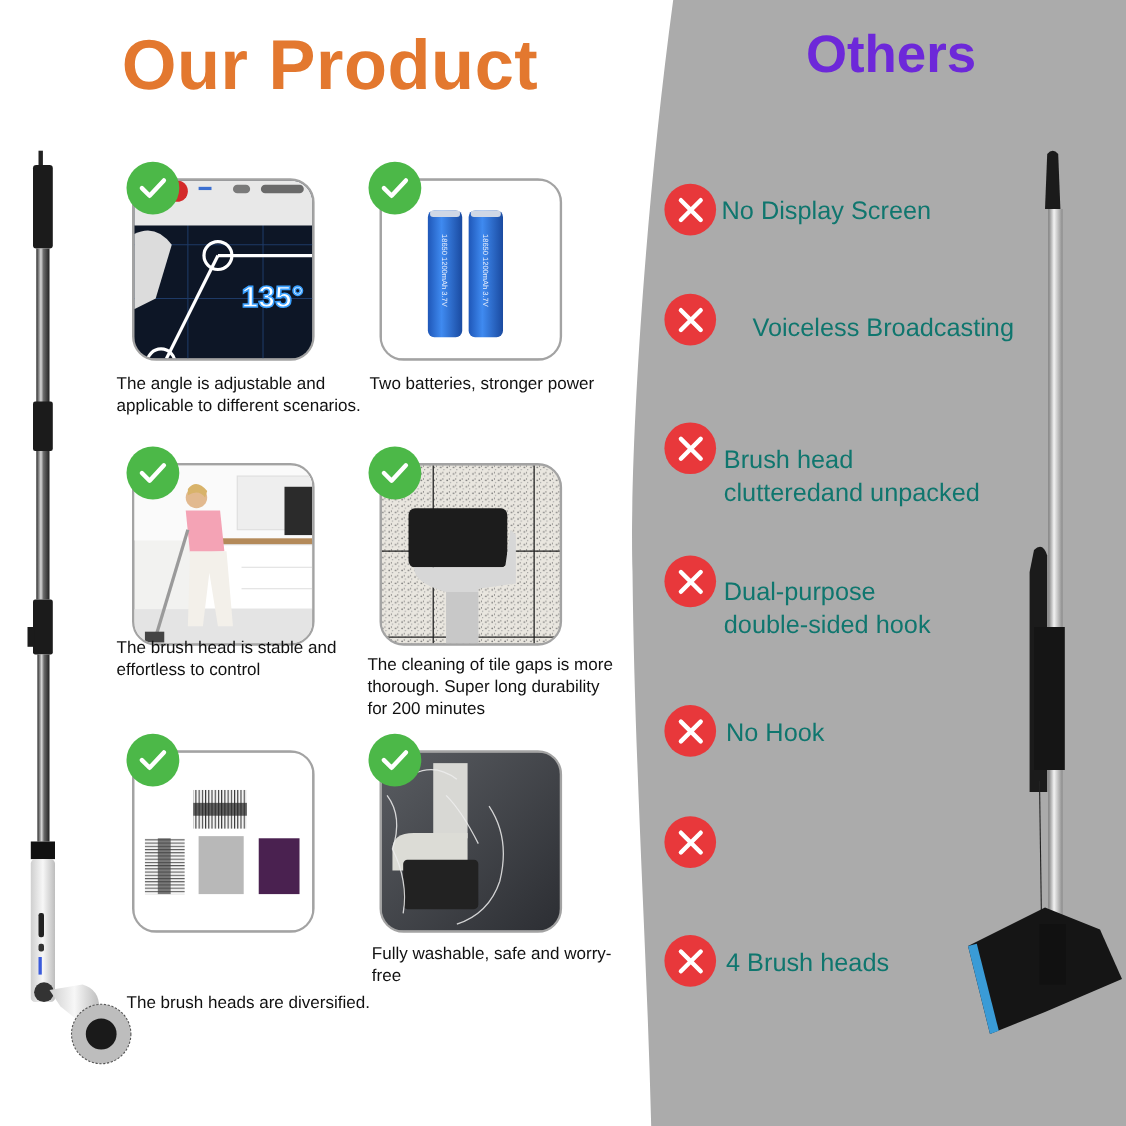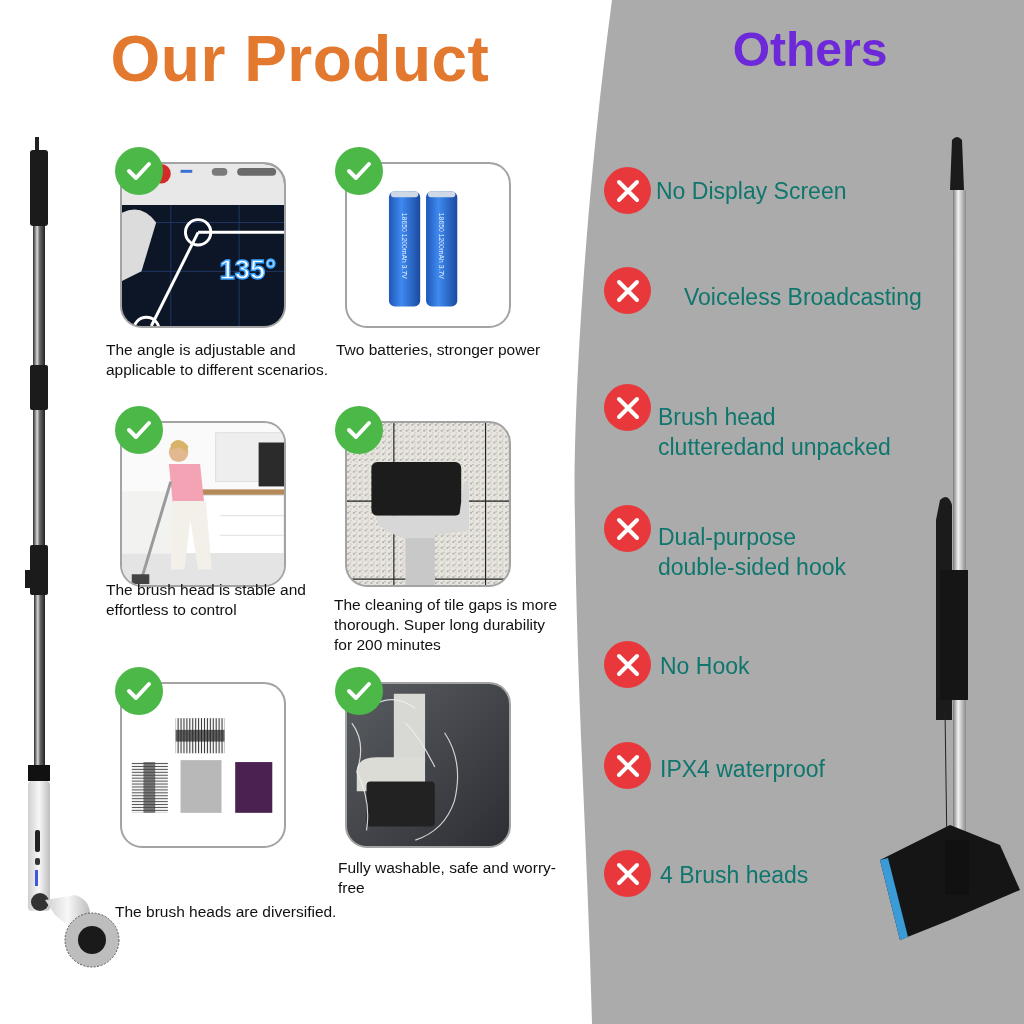--- a/index.html
+++ b/index.html
@@ -287,23 +287,20 @@
   <div class="x-text" style="margin-top:10px; margin-left:9px;text-align:right;">
       <div>No Hook</div>
     </div>
 </div>
 <div class="x-item" style="top:742px;">
   <div class="x-icon">
       <svg viewBox="0 0 26 26">
         <path d="M4,4 L22,22 M22,4 L4,22" stroke="#fff" stroke-width="4" stroke-linecap="round"></path>
       </svg>
     </div>
-  <div class="x-text" style="margin-top:12px; margin-left:9px;">
-      <div>IPX4 waterproof</div>
-    </div>
 </div>
 <div class="x-item" style="top:850px;">
   <div class="x-icon">
       <svg viewBox="0 0 26 26">
         <path d="M4,4 L22,22 M22,4 L4,22" stroke="#fff" stroke-width="4" stroke-linecap="round"></path>
       </svg>
     </div>
   <div class="x-text" style="margin-top:10px; margin-left:9px;">
       <div>4 Brush heads</div>
     </div>

